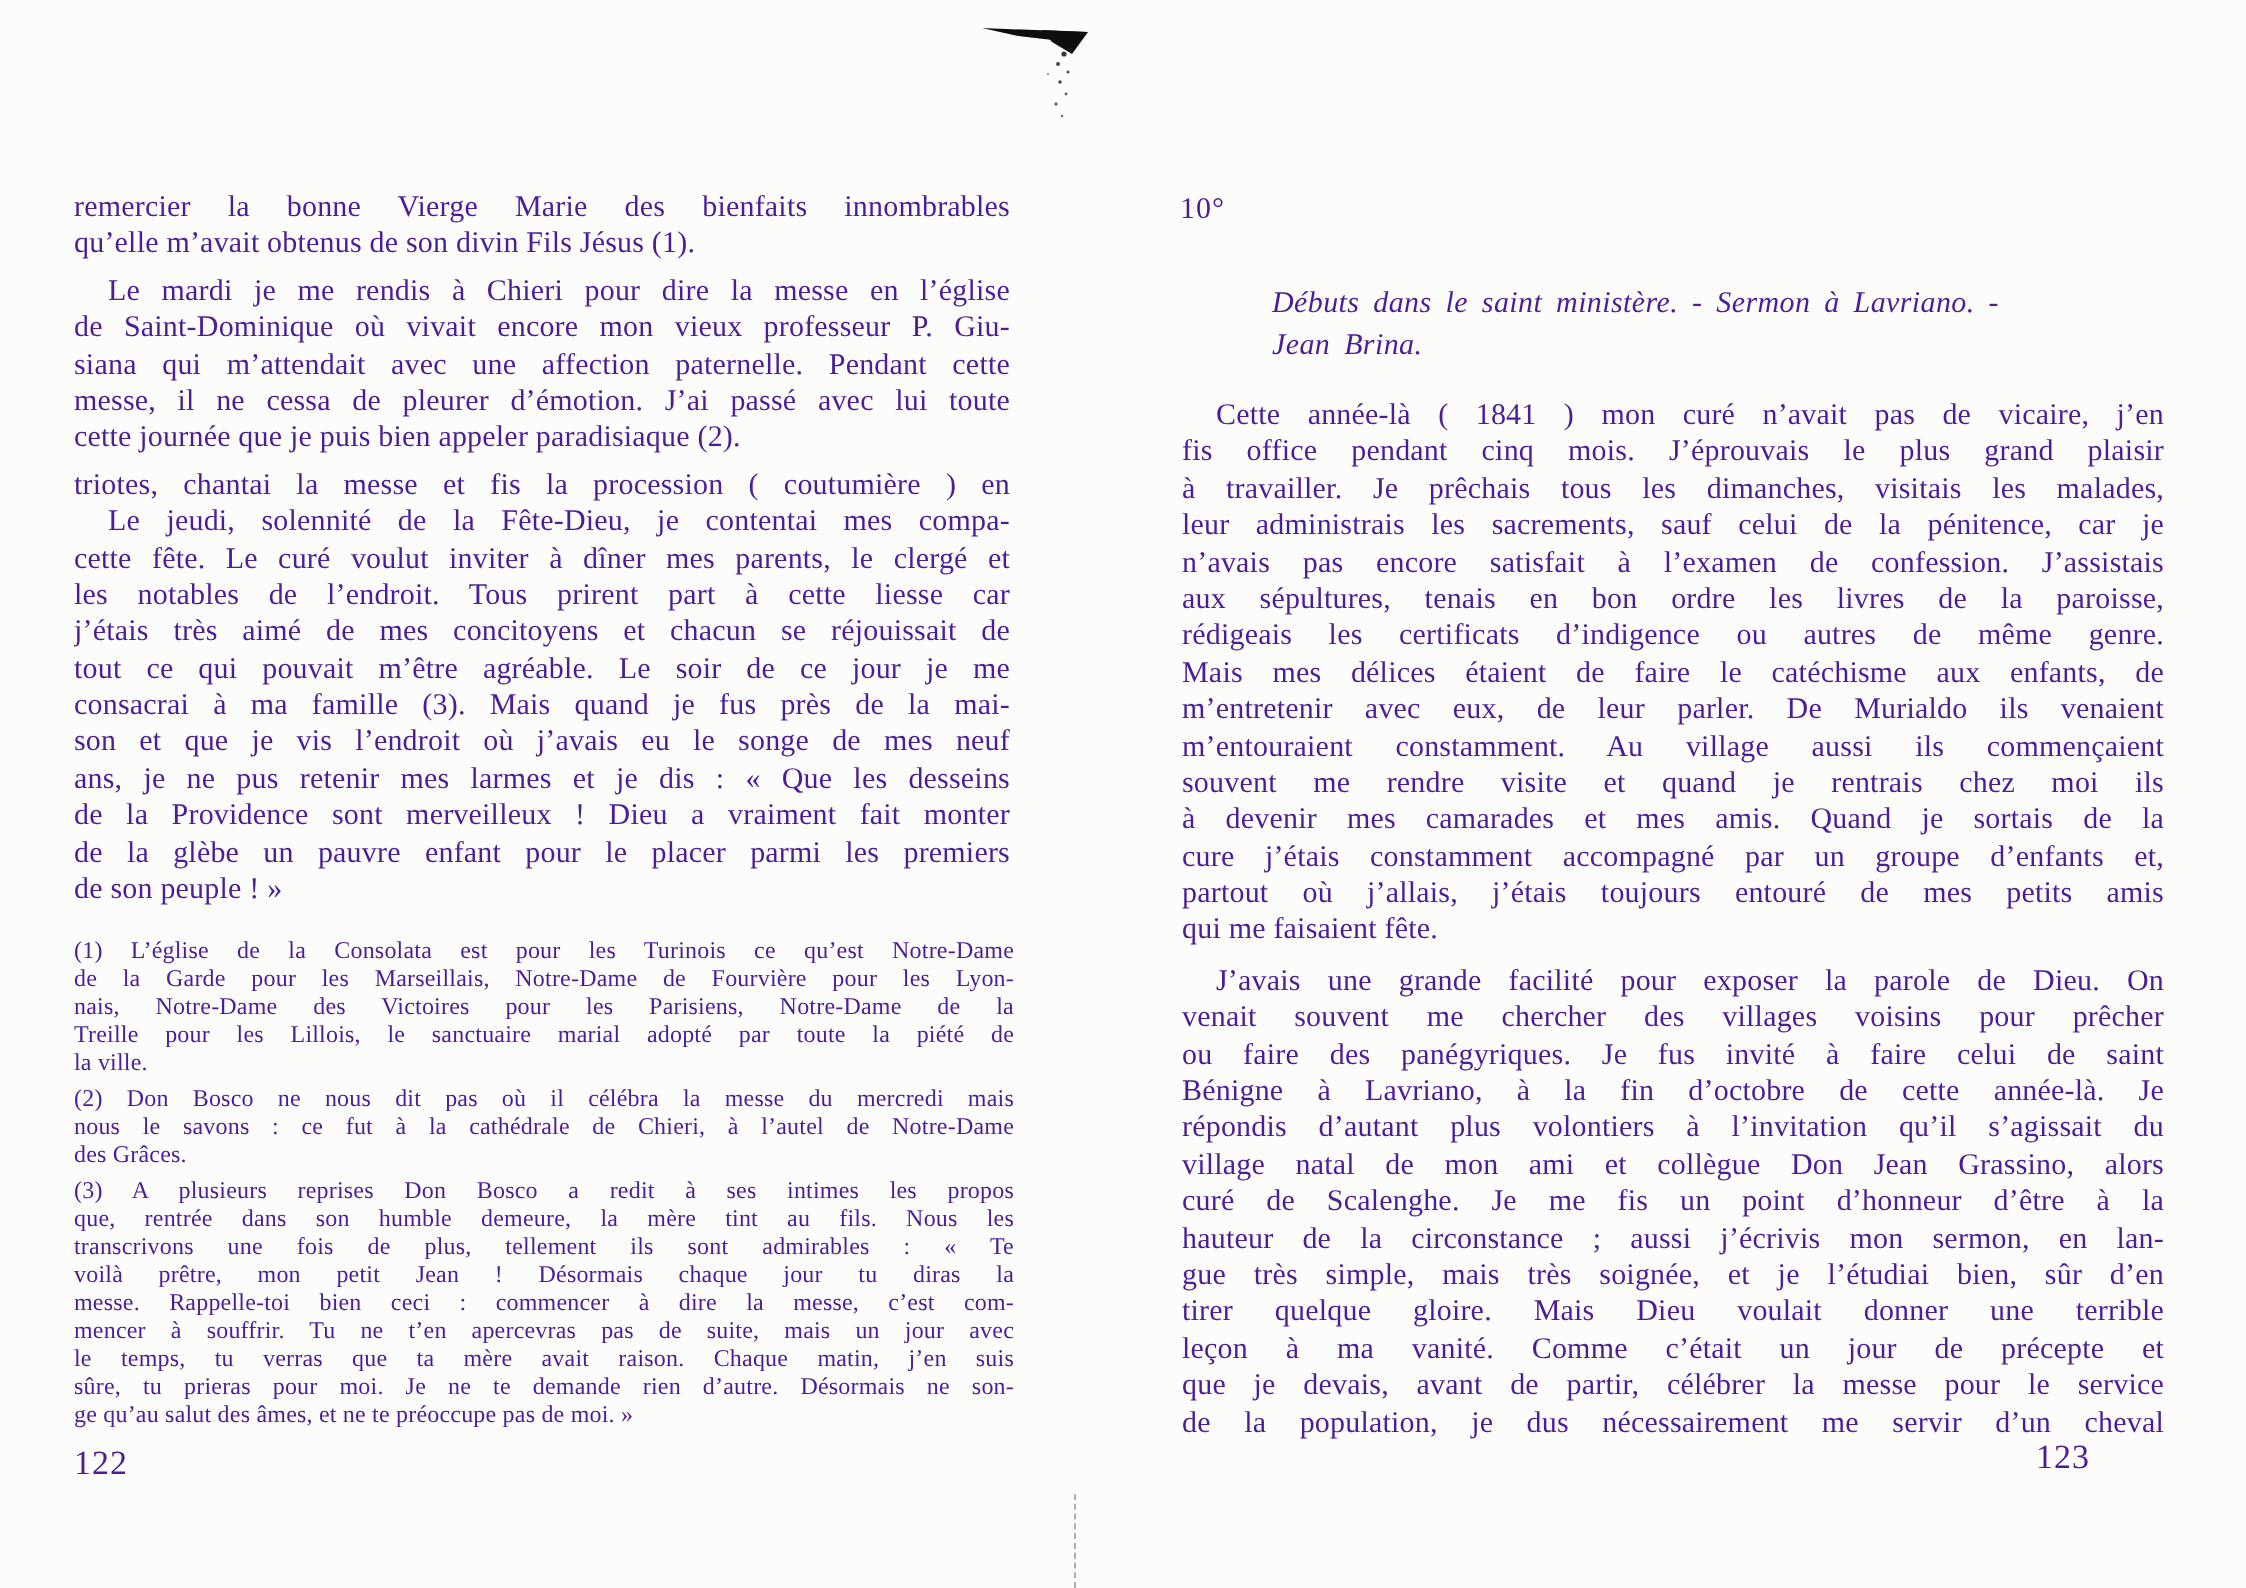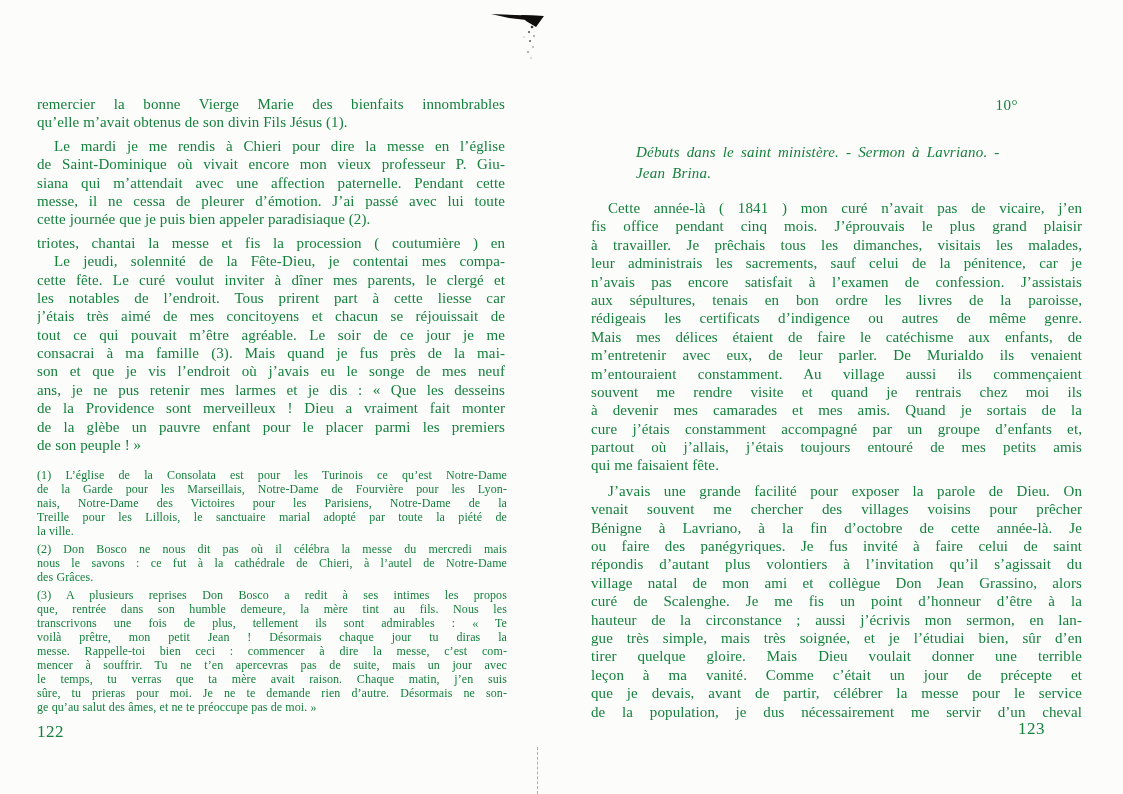--- a/index.html
+++ b/index.html
@@ -2,21 +2,21 @@
 <html><head>
 <meta charset="utf-8">
 <style>
   html, body { margin: 0; padding: 0; }
   .spread {
     position: relative;
     width: 1123px;
     height: 794px;
     background: #fcfcfa;
     font-family: "Liberation Serif", "DejaVu Serif", serif;
-    color: #15803d;
+    color: #4c1d95;
     overflow: hidden;
   }
   .abs { position: absolute; }
 
   
   .body-line {
     font-size: 15px;
     line-height: 18.4px;
     height: 18.4px;
     text-align: justify;
@@ -38,21 +38,21 @@
     letter-spacing: 0.1px;
     overflow: hidden;
   }
   .fn-line.short { text-align-last: left; }
   .fn + .fn { margin-top: 4px; }
 
   .left-body      { left: 37px;  top: 95px;  width: 468px; }
   .left-footnotes { left: 37px;  top: 468px; width: 470px; }
   .left-pagenum   { left: 37px;  top: 722px; font-size: 17px; letter-spacing: 0.5px; }
 
-  .right-chapter  { left: 558px; top: 97px;  width: 460px; text-align: right; font-size: 15px; letter-spacing: 0.5px; }
+  .right-chapter  { left: 590px; top: 97px;  width: 460px; text-align: left; font-size: 15px; letter-spacing: 0.5px; }
   .right-subtitle { left: 636px; top: 142px; width: 390px; font-style: italic; font-size: 15px; }
   .subtitle-line  { line-height: 20.5px; word-spacing: 3px; letter-spacing: 0.2px; }
   .right-body     { left: 591px; top: 199px; width: 491px; }
   .right-body .para + .para { margin-top: 7px; }
   .right-pagenum  { left: 1018px; top: 719px; font-size: 17px; letter-spacing: 0.5px; text-align: center; }
 
   .gutter-line {
     left: 537px; top: 747px; width: 0; height: 47px;
     border-left: 1px dashed rgba(110,110,110,0.55);
   }
@@ -151,22 +151,22 @@
         <div class="body-line">m’entouraient constamment. Au village aussi ils commençaient</div>
         <div class="body-line">souvent me rendre visite et quand je rentrais chez moi ils</div>
         <div class="body-line">à devenir mes camarades et mes amis. Quand je sortais de la</div>
         <div class="body-line">cure j’étais constamment accompagné par un groupe d’enfants et,</div>
         <div class="body-line">partout où j’allais, j’étais toujours entouré de mes petits amis</div>
         <div class="body-line short">qui me faisaient fête.</div>
       </div>
       <div class="para">
         <div class="body-line indent">J’avais une grande facilité pour exposer la parole de Dieu. On</div>
         <div class="body-line">venait souvent me chercher des villages voisins pour prêcher</div>
+        <div class="body-line">ou faire des panégyriques. Je fus invité à faire celui de saint</div>
         <div class="body-line">Bénigne à Lavriano, à la fin d’octobre de cette année-là. Je</div>
-        <div class="body-line">ou faire des panégyriques. Je fus invité à faire celui de saint</div>
         <div class="body-line">répondis d’autant plus volontiers à l’invitation qu’il s’agissait du</div>
         <div class="body-line">village natal de mon ami et collègue Don Jean Grassino, alors</div>
         <div class="body-line">curé de Scalenghe. Je me fis un point d’honneur d’être à la</div>
         <div class="body-line">hauteur de la circonstance ; aussi j’écrivis mon sermon, en lan-</div>
         <div class="body-line">gue très simple, mais très soignée, et je l’étudiai bien, sûr d’en</div>
         <div class="body-line">tirer quelque gloire. Mais Dieu voulait donner une terrible</div>
         <div class="body-line">leçon à ma vanité. Comme c’était un jour de précepte et</div>
         <div class="body-line">que je devais, avant de partir, célébrer la messe pour le service</div>
         <div class="body-line">de la population, je dus nécessairement me servir d’un cheval</div>
       </div>

